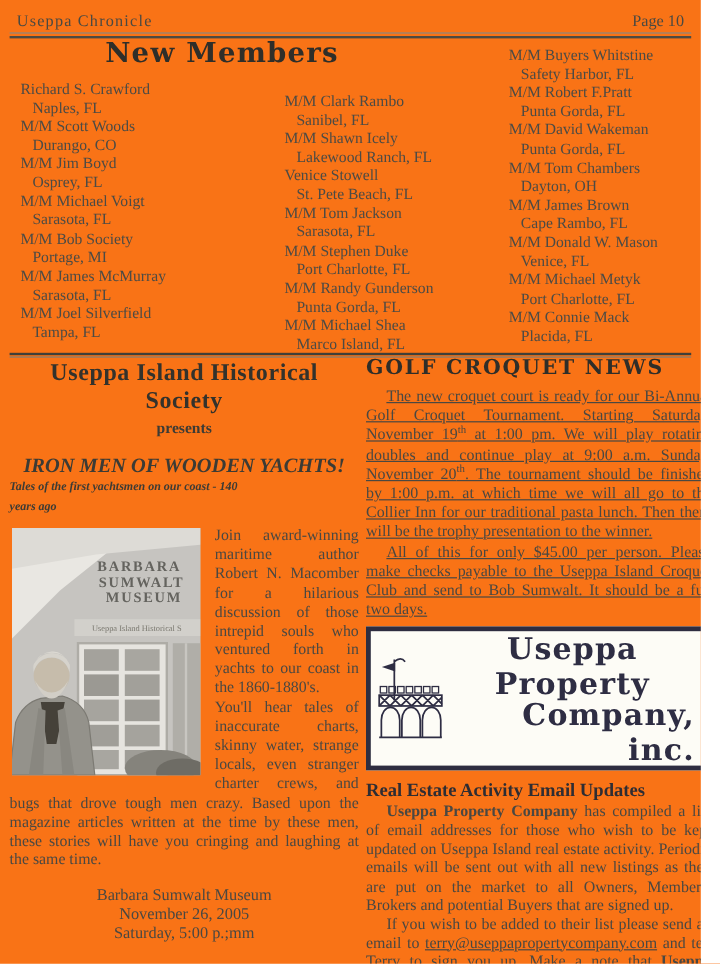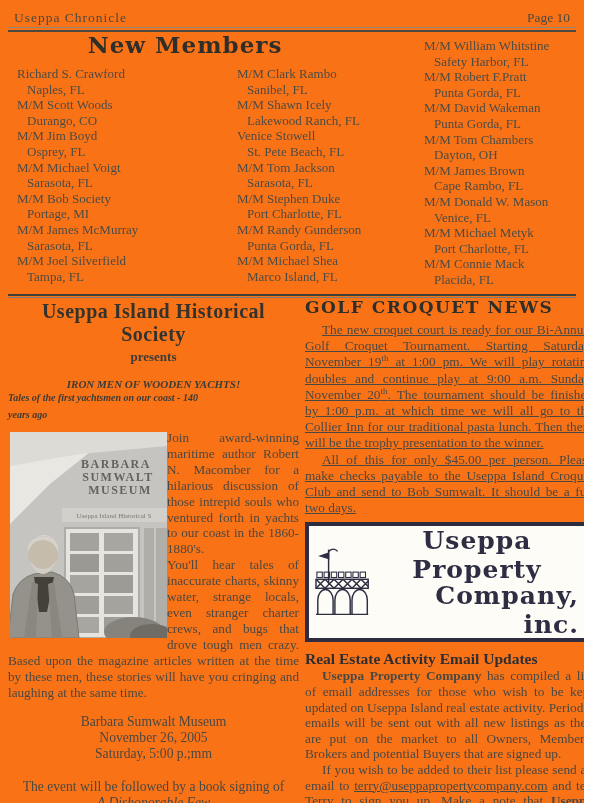--- a/index.html
+++ b/index.html
@@ -14,35 +14,35 @@
   
   .hdr-left{position:absolute;left:14px;top:10px;font-size:13.5px;letter-spacing:1px;color:#4a4942;}
   .hdr-right{position:absolute;right:14px;top:10px;font-size:13.5px;color:#4a4942;}
   .hdr-rule{position:absolute;left:8px;right:8px;top:27px;height:2px;
     border-top:1px solid #8b897f;border-bottom:2px solid #4b4a42;}
   
   .nm-title{position:absolute;left:40px;top:31px;width:290px;text-align:center;
     font-family:"DejaVu Serif",serif;font-weight:700;font-size:23px;color:#2f2e29;letter-spacing:1px;}
   .nm-col{position:absolute;font-size:13px;line-height:15.6px;color:#4c4b45;}
   .nm-col.c1{left:17px;top:66px;width:205px;}
-  .nm-col.c2{left:237px;top:66px;width:185px;}
+  .nm-col.c2{left:237px;top:76px;width:185px;}
   .nm-col.c3{left:424px;top:38px;width:172px;}
   .nm-city{padding-left:10px;}
   
   .mid-rule{position:absolute;left:8px;right:8px;top:294px;height:1px;
     border-top:2px solid #403f38;border-bottom:1px solid #807e74;}
   
   .colL{position:absolute;left:8px;top:300px;width:291px;}
   .hist-title{text-align:center;font-weight:700;font-size:20px;color:#33322c;letter-spacing:.5px;}
   .hist-presents{text-align:center;font-weight:700;font-size:13px;margin-top:3px;color:#3c3b35;}
-  .hist-event{margin-top:13px;text-align:center;font-weight:700;font-style:italic;font-size:11px;color:#3c3b35;}
+  .hist-event{margin-top:13px;text-align:center;font-weight:700;font-style:italic;font-size:17px;color:#3c3b35;}
   .hist-sub{text-align:left;font-weight:700;font-style:italic;font-size:10px;color:#3c3b35;line-height:16.5px;}
   .hist-body{margin-top:7px;}
   .hist-body p{margin:0;text-align:justify;font-size:13.2px;line-height:15.9px;color:#4a4842;}
-  .photo{float:left;width:157px;height:206px;margin:2px 0 3px 2px;background:#c9c7c3;}
+  .photo{float:left;width:157px;height:206px;margin:2px 12px 3px 2px;background:#c9c7c3;}
   .venue-block{clear:none;margin-top:14px;text-align:center;font-size:13.6px;line-height:16px;color:#4a4842;}
   .footer-block{margin-top:17px;text-align:center;font-size:13.6px;line-height:16px;color:#4a4842;}
   .italic{font-style:italic;}
   
   .colR{position:absolute;left:305px;top:297px;width:288px;}
   .golf-title{text-align:left;font-family:"DejaVu Serif",serif;font-weight:700;font-size:17px;
     letter-spacing:1.5px;color:#2f2e29;}
   .colR p.body{margin:0;text-align:justify;font-size:13.3px;line-height:16.2px;color:#4a4842;text-decoration:underline;}
   .colR p.body.first{margin-top:5px;}
   .indent{text-indent:17px;}
@@ -127,21 +127,21 @@
         <div class="nm-city">Punta Gorda, FL</div>
       </div>
     <div>
         <div>M/M Michael Shea</div>
         <div class="nm-city">Marco Island, FL</div>
       </div>
   </div>
 
   <div class="nm-col c3">
     <div>
-        <div>M/M William Whitstine</div>
+        <div>M/M Buyers Whitstine</div>
         <div class="nm-city">Safety Harbor, FL</div>
       </div>
     <div>
         <div>M/M Robert F.Pratt</div>
         <div class="nm-city">Punta Gorda, FL</div>
       </div>
     <div>
         <div>M/M David Wakeman</div>
         <div class="nm-city">Punta Gorda, FL</div>
       </div>

